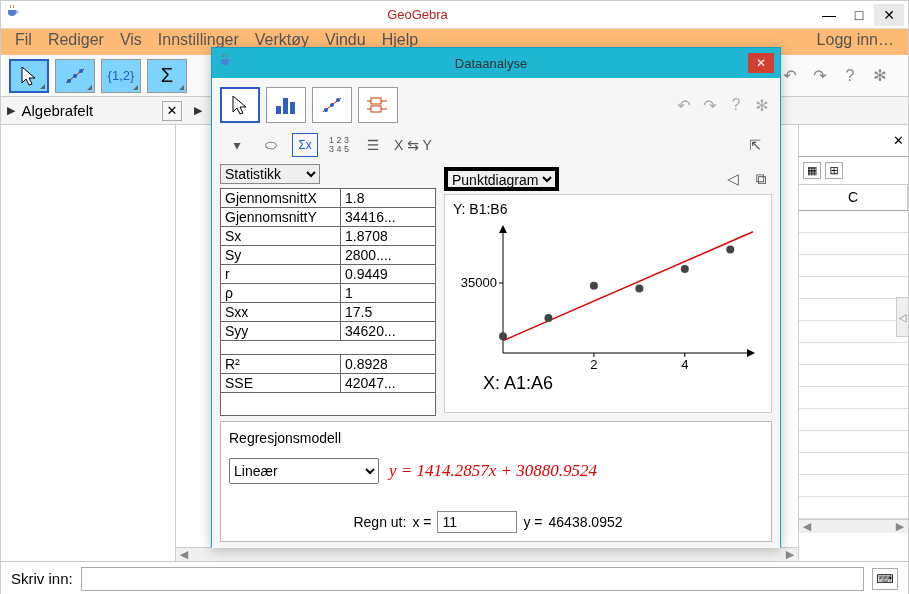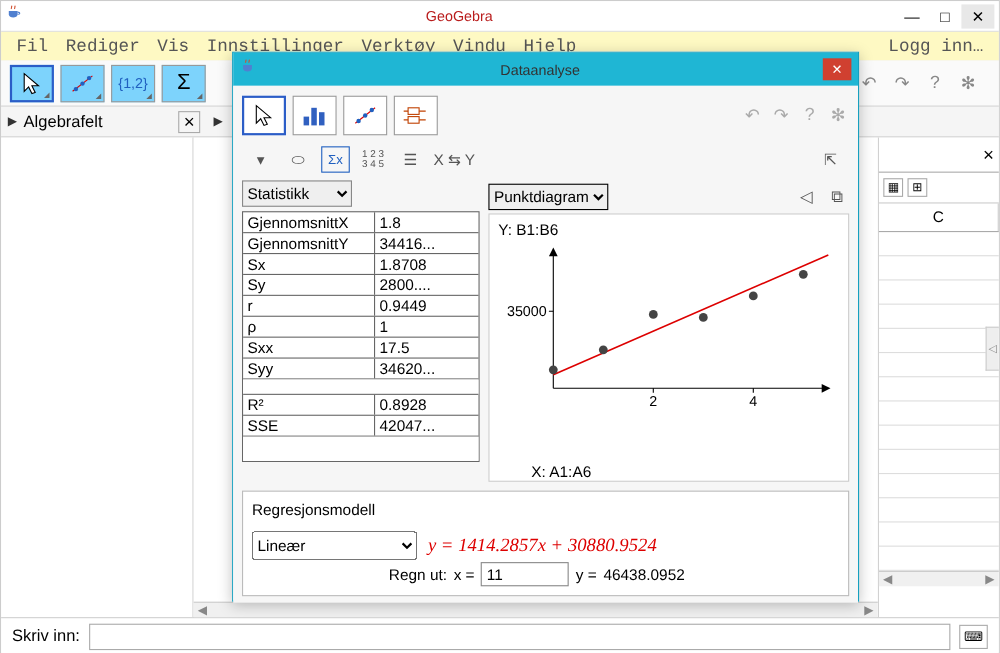--- a/index.html
+++ b/index.html
@@ -6,21 +6,21 @@
 body { font-family: Arial, sans-serif; font-size: 13px; background: #fff; width: 909px; height: 594px; overflow: hidden; position: relative; }
 
 
 .main-window { width: 909px; height: 594px; border: 1px solid #ccc; background: #f0f0f0; position: relative; }
 .titlebar { height: 28px; background: #fff; display: flex; align-items: center; padding: 0 4px; border-bottom: 1px solid #ddd; }
 .titlebar .title { flex: 1; text-align: center; color: #b91c1c; }
 .win-controls { display: flex; gap: 0; }
 .win-btn { width: 30px; height: 22px; display: flex; align-items: center; justify-content: center; font-size: 14px; background: #fff; }
 .win-btn.close { background: #e8e8e8; }
 
-.menubar { height: 26px; background: #fef9c3; display: flex; align-items: center; padding: 0 8px; gap: 4px; font-size: 16px; color: #555; font-family: Liberation Mono, monospace; }
+.menubar { height: 26px; background: #fdba74; display: flex; align-items: flex-start; padding: 0 8px; gap: 4px; font-size: 16px; color: #555; }
 .menubar .menu-item { padding: 2px 6px; cursor: pointer; }
 .menubar .spacer { flex: 1; }
 .menubar .login { font-weight: normal; }
 
 .toolbar-row { height: 42px; background: #fafafa; display: flex; align-items: center; padding: 4px 8px; gap: 6px; border-bottom: 1px solid #ccc; }
 .tool-btn { width: 40px; height: 34px; border: 1px solid #999; background: #7dd3fc; display: flex; align-items: center; justify-content: center; position: relative; }
 .tool-btn.active { border: 2px solid #2b5dc7; }
 .tool-btn::after { content: ''; position: absolute; bottom: 2px; right: 2px; width: 0; height: 0; border-left: 5px solid transparent; border-bottom: 5px solid #666; }
 .toolbar-row .spacer { flex: 1; }
 .toolbar-icons { display: flex; gap: 10px; padding-right: 10px; color: #888; }
@@ -71,35 +71,35 @@
 .stats-table { border: 1px solid #666; background: #fff; font-size: 14px; }
 .stats-table .srow { display: flex; border-bottom: 1px solid #666; }
 .stats-table .srow:last-child { border-bottom: none; }
 .stats-table .sk { width: 120px; padding: 1px 4px; border-right: 1px solid #666; }
 .stats-table .sv { flex: 1; padding: 1px 4px; }
 .stats-table .gap { height: 14px; background: #fff; border-bottom: 1px solid #666; }
 .stats-table .blank { height: 22px; background: #fff; }
 
 .chart-col { flex: 1; display: flex; flex-direction: column; }
 .chart-head { display: flex; align-items: center; gap: 6px; height: 30px; }
-.chart-head select { height: 24px; font-size: 14px; border: 1px solid #000000; }
+.chart-head select { height: 24px; font-size: 14px; border: 4px solid #000000; }
 .chart-head .spacer { flex: 1; }
 .chart-head .cicon { width: 22px; height: 20px; display: flex; align-items: center; justify-content: center; font-size: 15px; cursor: pointer; color: #555; }
 
 .chart-area { flex: 1; background: #fff; border: 1px solid #ccc; position: relative; padding: 6px 8px; }
 .y-label { font-size: 14px; }
-.x-label { font-size: 14px; position: absolute; bottom: 0; left: 38px; }
+.x-label { font-size: 18px; position: absolute; bottom: 18px; left: 38px; }
 svg.plot { display: block; }
 
 .regression-box { border: 1px solid #bbb; padding: 8px; background: #fff; margin-top: 4px; }
 .regression-box .rtitle { font-size: 14px; margin-bottom: 12px; }
 .reg-row { display: flex; align-items: center; gap: 10px; }
 .reg-row select { width: 150px; height: 26px; font-size: 14px; }
 .equation { color: #d00; font-family: 'Times New Roman', serif; font-style: italic; font-size: 17px; }
-.calc-row { display: flex; align-items: center; gap: 6px; margin-top: 2px; font-size: 14px; justify-content: center; }
+.calc-row { display: flex; align-items: center; gap: 6px; margin-top: 27px; font-size: 14px; justify-content: center; }
 .calc-row input { width: 80px; height: 22px; border: 1px solid #888; padding: 0 4px; font-size: 14px; }
 
 .java-cup { display: inline-block; }
 .java-cup svg { width: 16px; height: 16px; }
 
 .side-handle { position: absolute; right: 0; top: 50%; width: 12px; height: 40px; background: #eee; border: 1px solid #ccc; border-right: none; display: flex; align-items: center; justify-content: center; font-size: 10px; color: #888; }
 </style>
 </head>
 <body>
 

